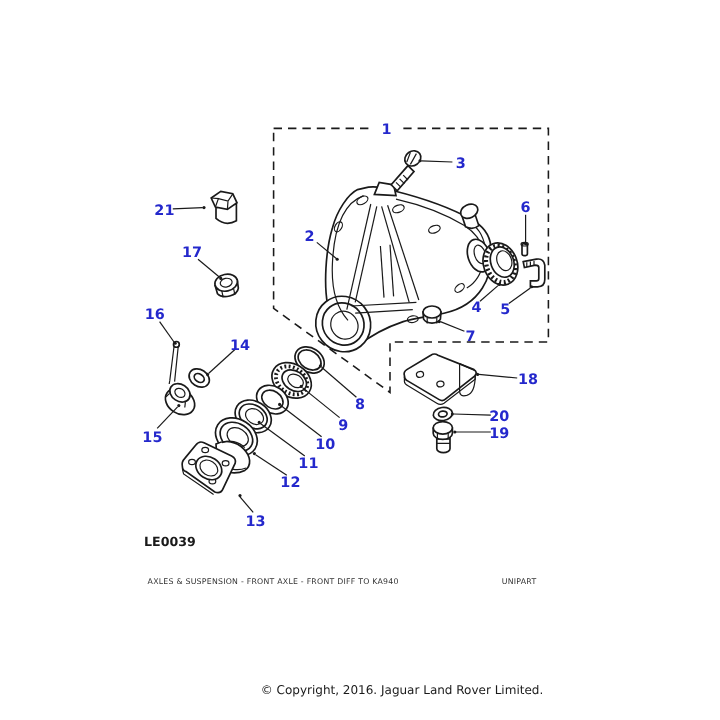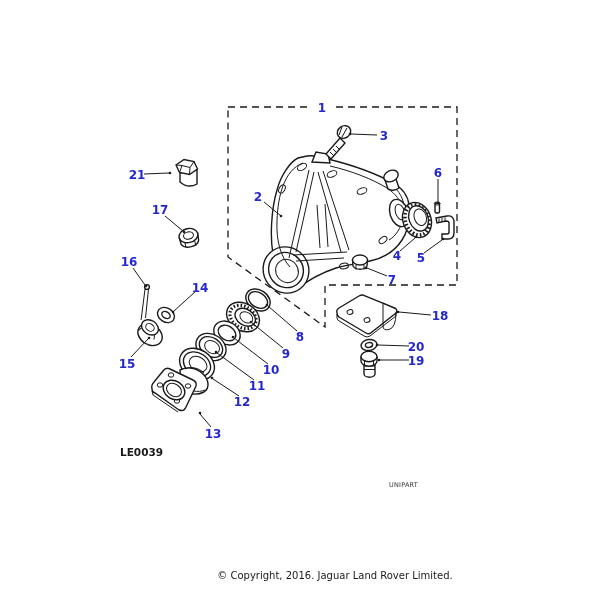--- a/index.html
+++ b/index.html
@@ -9,21 +9,21 @@
   .callout{font-family:"DejaVu Sans","Liberation Sans",sans-serif;font-size:12px;font-weight:bold;
            fill:#2428cc;cursor:pointer;}
   .ln{stroke:#1a1a1a;stroke-width:1;fill:none;}
   .art{stroke:#1a1a1a;stroke-width:1.4;fill:#ffffff;}
   .artn{stroke:#1a1a1a;stroke-width:1.4;fill:none;}
   .thin{stroke:#1a1a1a;stroke-width:1;fill:none;}
   .dash{stroke:#1a1a1a;stroke-width:1.3;fill:none;stroke-dasharray:7 5;}
   .dot{fill:#1a1a1a;}
   #code{position:absolute;left:120px;top:446px;font-size:10.5px;font-weight:bold;color:#1a1a1a;}
   #caption{position:absolute;left:123px;top:481px;font-size:6.5px;color:#333;letter-spacing:.2px;}
-  #brand{position:absolute;left:360px;top:481px;width:87px;text-align:center;font-size:6.5px;color:#333;letter-spacing:.2px;}
+  #brand{position:absolute;left:360px;top:481px;width:87px;text-align:right;font-size:6.5px;color:#333;letter-spacing:.2px;}
   #copyright{position:absolute;left:0;top:570px;width:600px;text-align:center;font-size:10px;color:#1a1a1a;padding-left:35px;}
 </style>
 </head>
 <body>
 
 <div id="stage">
 
 <svg width="600" height="560" viewBox="0 0 600 560">
 
   <g>
@@ -251,16 +251,17 @@
     <text class="callout" x="129" y="266">16</text>
     <text class="callout" x="160" y="214">17</text>
     <text class="callout" x="440" y="320">18</text>
     <text class="callout" x="416" y="365">19</text>
     <text class="callout" x="416" y="351">20</text>
     <text class="callout" x="137" y="179">21</text>
   </g>
 </svg>
 
   <div id="code">LE0039</div>
+  <div id="caption">AXLES &amp; SUSPENSION - FRONT AXLE - FRONT DIFF TO KA940</div>
   <div id="brand">UNIPART</div>
   <div id="copyright">© Copyright, 2016. Jaguar Land Rover Limited.</div>
 
 </div>
 
 </body></html>

